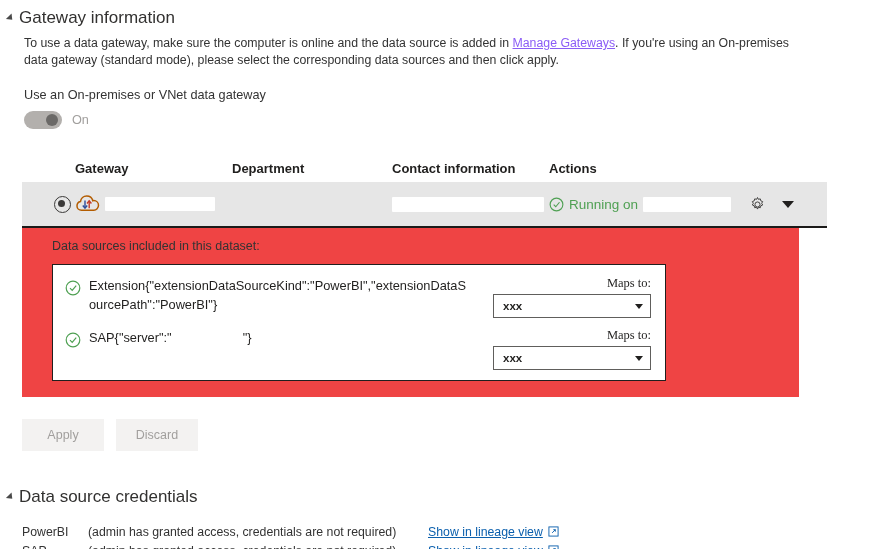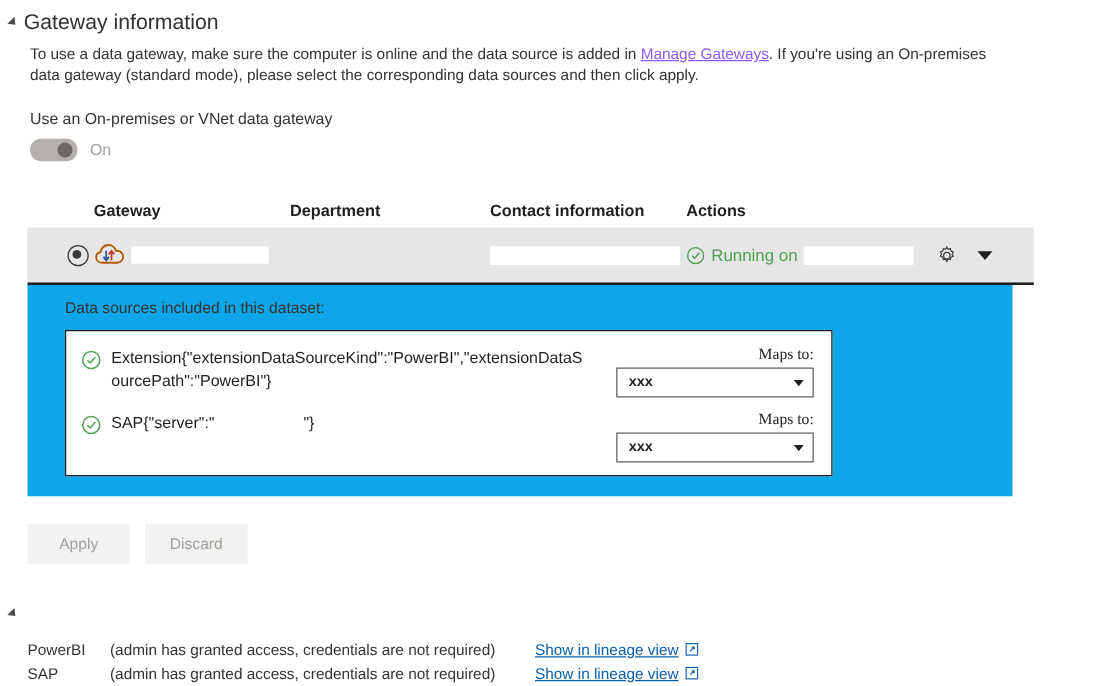--- a/index.html
+++ b/index.html
@@ -156,22 +156,22 @@
     width: 0; height: 0;
     border-left: 6px solid transparent;
     border-right: 6px solid transparent;
     border-top: 7px solid #201f1e;
   }
 
   
   .ds-panel {
     margin-left: 22px;
     width: 777px;
-    background: #0ea5e9;
-    padding: 11px 11px 16px 0;
+    background: #ef4444;
+    padding: 11px 0 16px 0;
   }
   .ds-title {
     margin-left: 30px;
     font-size: 12.5px;
     color: #333333;
   }
   .ds-box {
     margin: 11px 0 0 30px;
     width: 614px;
     border: 1.5px solid #201f1e;
@@ -394,20 +394,21 @@
   </div>
 </div>
 
 <div class="btn-row">
   <button class="btn">Apply</button>
   <button class="btn">Discard</button>
 </div>
 
 <div class="cred-head">
   <div class="tri"></div>
+  <div class="section-title">Data source credentials</div>
 </div>
 
 <table class="cred-table">
   <tbody>
       <tr>
     <td class="cred-name">PowerBI</td>
     <td class="cred-note">(admin has granted access, credentials are not required)</td>
     <td class="cred-link">
       <a href="#">Show in lineage view</a><svg class="ext-ico" width="11" height="11" viewBox="0 0 12 12">
             <rect x="1" y="1" width="10" height="10" fill="none" stroke="#0a5fad" stroke-width="1"></rect>

